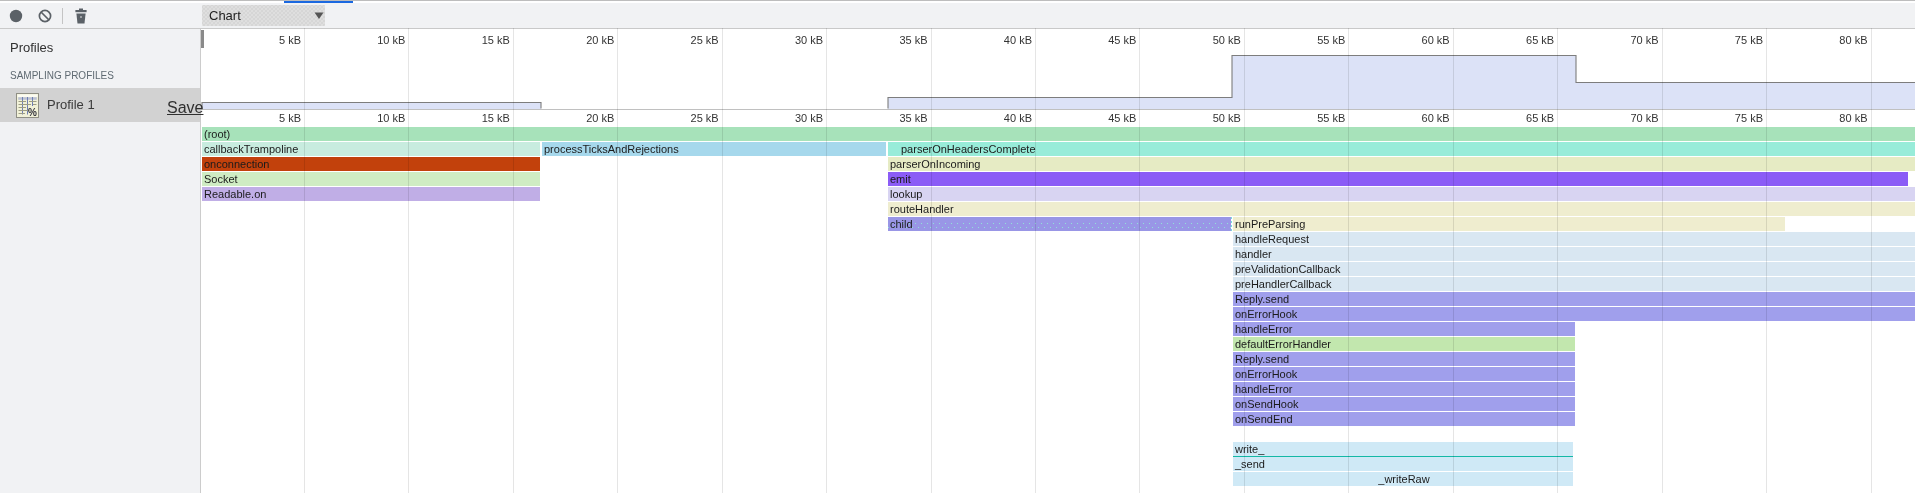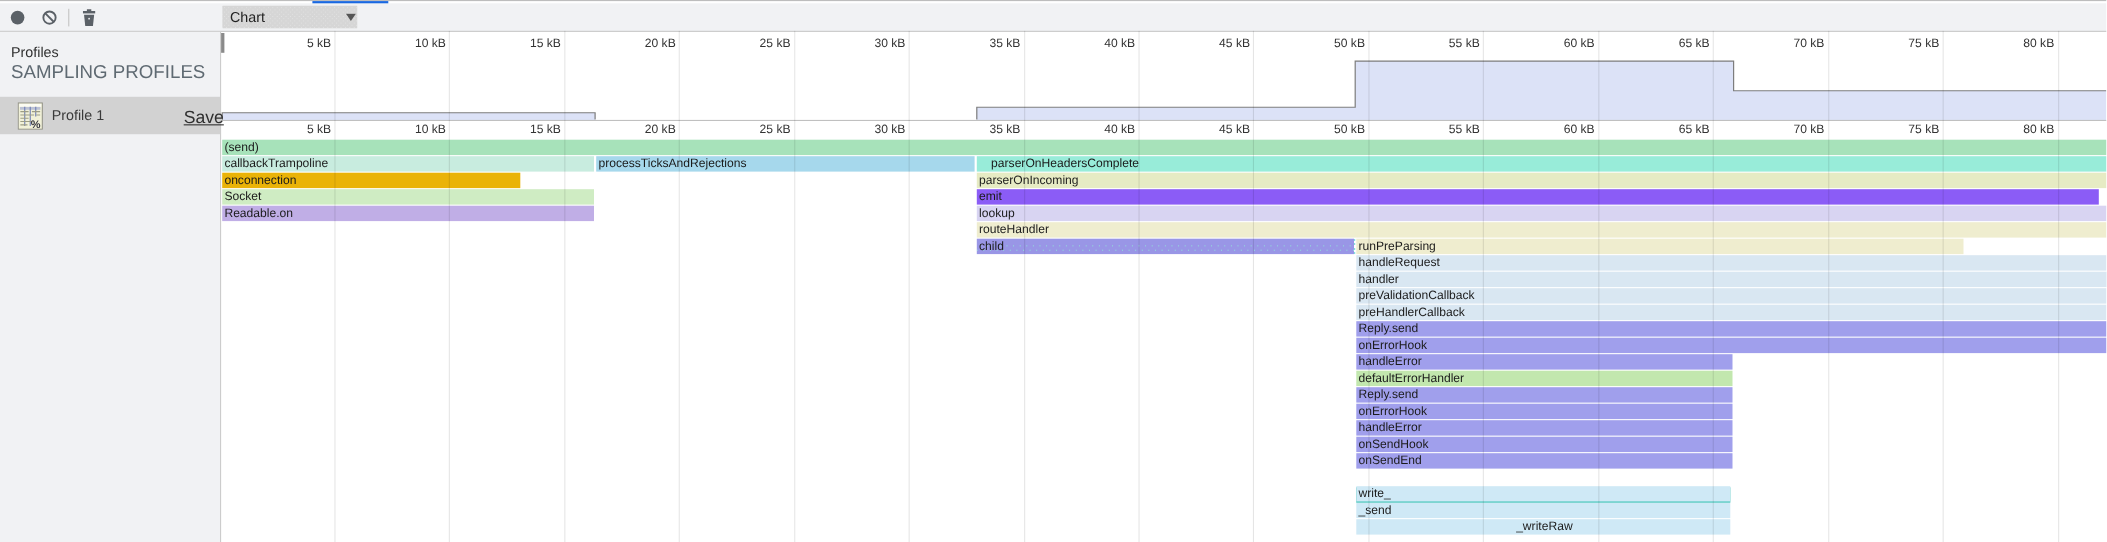--- a/index.html
+++ b/index.html
@@ -34,21 +34,21 @@
   </svg>
 <div class="abs" style="left:202px;top:5px;width:123px;height:21px;background-color:#d6d6d6;
 background-image:radial-gradient(#e3e3e3 24%,transparent 27%),radial-gradient(#e3e3e3 24%,transparent 27%);
 background-size:4px 4px;background-position:0 0,2px 2px;border-radius:1px;z-index:3;"></div>
 <div class="abs" style="left:209px;top:6px;height:19px;line-height:19px;font-size:13px;color:#222;z-index:4;">Chart</div>
 <svg class="abs" style="left:314px;top:12px;z-index:4" width="10" height="8" viewBox="0 0 10 8">
 <path d="M0.5 0.5 h9 l-4.5 6.5 z" fill="#555"></path>
   </svg>
 <div class="abs" style="left:0;top:29px;width:200px;height:464px;background:#f1f2f4;border-right:1px solid #ccc;z-index:2;"></div>
 <div class="abs" style="left:10px;top:40px;font-size:13px;color:#303030;z-index:3;">Profiles</div>
-<div class="abs" style="left:10px;top:56px;font-size:17px;color:#5f6a72;z-index:3;text-align:right;">SAMPLING PROFILES</div>
+<div class="abs" style="left:10px;top:70px;font-size:10px;color:#5f6a72;z-index:3;text-align:right;">SAMPLING PROFILES</div>
 <div class="abs" style="left:0;top:88px;width:200px;height:34px;background:#d2d2d2;z-index:3;"></div>
 <svg class="abs" style="left:16px;top:93px;z-index:4" width="23" height="25" viewBox="0 0 23 25">
 <rect x="0.5" y="0.5" width="22" height="24" fill="#f1f1d8" stroke="#8f8f85"></rect>
 <rect x="1.5" y="1.5" width="20" height="2.6" fill="#fcfcf2"></rect>
 <rect x="2.2" y="4.2" width="18.6" height="2.6" fill="#bcc2d4"></rect>
 <g stroke="#6f7fb4" stroke-width="1">
 <line x1="6.5" y1="4" x2="6.5" y2="21.5"></line>
 <line x1="11.5" y1="4" x2="11.5" y2="21.5"></line>
 <line x1="16.5" y1="4" x2="16.5" y2="13"></line>
 </g>
@@ -112,25 +112,25 @@
 <div class="olab" style="left:1389.7px;width:60px;">60 kB</div>
 <div class="rlab" style="left:1389.7px;width:60px;">60 kB</div>
 <div class="olab" style="left:1494.2px;width:60px;">65 kB</div>
 <div class="rlab" style="left:1494.2px;width:60px;">65 kB</div>
 <div class="olab" style="left:1598.6px;width:60px;">70 kB</div>
 <div class="rlab" style="left:1598.6px;width:60px;">70 kB</div>
 <div class="olab" style="left:1703.0px;width:60px;">75 kB</div>
 <div class="rlab" style="left:1703.0px;width:60px;">75 kB</div>
 <div class="olab" style="left:1807.5px;width:60px;">80 kB</div>
 <div class="rlab" style="left:1807.5px;width:60px;">80 kB</div>
-<div class="bar" style="left:202px;top:127px;width:1713px;background-color:#a7e2ba;">(send)</div>
+<div class="bar" style="left:202px;top:127px;width:1713px;background-color:#a7e2ba;">(root)</div>
 <div class="bar" style="left:202px;top:142px;width:338px;background-color:#c8ecdf;">callbackTrampoline</div>
 <div class="bar" style="left:542px;top:142px;width:344px;background-color:#a6d8ec;">processTicksAndRejections</div>
 <div class="bar" style="left:888px;top:142px;width:1027px;background-color:#98ecd9;padding-left:13px;">parserOnHeadersComplete</div>
-<div class="bar" style="left:202px;top:157px;width:271px;background-color:#eab308;">onconnection</div>
+<div class="bar" style="left:202px;top:157px;width:338px;background-color:#c2410c;">onconnection</div>
 <div class="bar" style="left:888px;top:157px;width:1027px;background-color:#e6ebc4;">parserOnIncoming</div>
 <div class="bar" style="left:202px;top:172px;width:338px;background-color:#cfecc3;">Socket</div>
 <div class="bar" style="left:888px;top:172px;width:1020px;background-color:#8b5cf6;">emit</div>
 <div class="bar" style="left:202px;top:187px;width:338px;background-color:#c0aee6;">Readable.on</div>
 <div class="bar" style="left:888px;top:187px;width:1027px;background-color:#d8d4f2;">lookup</div>
 <div class="bar" style="left:888px;top:202px;width:1027px;background-color:#efedcf;">routeHandler</div>
 <div class="bar" style="left:888px;top:217px;width:343px;background-color:#9996e6;background-image:linear-gradient(90deg,#90e2d8 0 1px,transparent 1px),linear-gradient(90deg,#90e2d8 0 1px,transparent 1px);background-size:6px 1px,6px 1px;background-repeat:repeat-x,repeat-x;background-position:3px 6px,0px 10px;">child</div>
 <div class="bar" style="left:1233px;top:217px;width:552px;background-color:#efedcf;">runPreParsing</div>
 <div class="bar" style="left:1233px;top:232px;width:682px;background-color:#d9e7f2;">handleRequest</div>
 <div class="bar" style="left:1233px;top:247px;width:762px;background-color:#d9e7f2;">handler</div>

